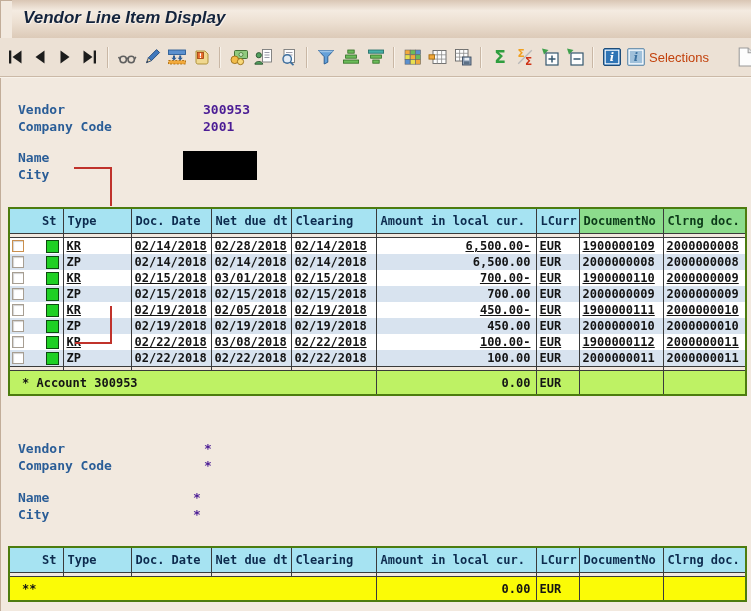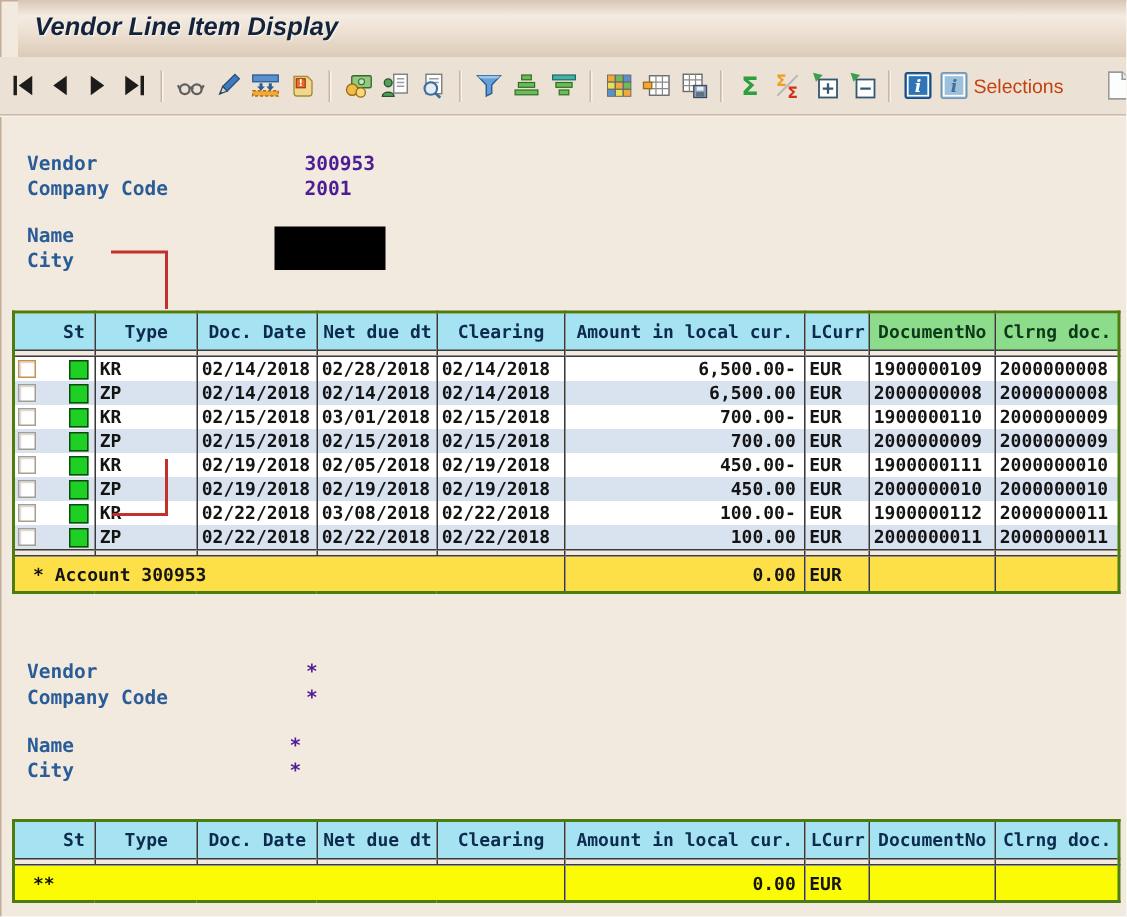--- a/index.html
+++ b/index.html
@@ -23,34 +23,34 @@
   .page-btn{position:absolute;right:-5px;top:8px;}
   
   .flabel{position:absolute;font:bold 13px "DejaVu Sans Mono",monospace;color:#2a5d97;white-space:pre;margin-left:6px;}
   .fvalue{position:absolute;font:bold 13px "DejaVu Sans Mono",monospace;color:#4c1d95;white-space:pre;}
   .redact{position:absolute;left:183px;top:151px;width:74px;height:29px;background:#000;z-index:4;}
   
   .sap-table{position:absolute;left:8px;width:737px;border-collapse:collapse;table-layout:fixed;
              font:bold 12px "DejaVu Sans Mono",monospace;color:#141414;border:2px solid #4d7c0f;}
   #table1{top:207px;} #table2{top:546px;}
   .sap-table td,.sap-table th{border-left:1px solid #3a3a3a;overflow:hidden;white-space:nowrap;padding:0 3px;}
-  .hrow th{height:24px;background:#a6e3f2;color:#0d2b4e;text-align:center;padding:0 3px 0 4px;font-size:12px;font-weight:bold;}
+  .hrow th{height:24px;background:#a6e3f2;color:#0d2b4e;text-align:left;padding:0 3px 0 4px;font-size:12px;font-weight:bold;}
   .th-st{text-align:right !important;padding-right:6px !important;}
   .th-green{background:#8cdc8c !important;color:#0c3a18 !important;}
   .spacer td{height:3px;background:#f2e9df;border-top:1px solid #3a3a3a;border-bottom:1px solid #3a3a3a;padding:0;}
   .drow td{height:16px;}
-  .drow.odd td{background:#ffffff;}
+  .drow.odd td{background:#ffffff;text-decoration:underline;}
   .drow.even td{background:#d8e3ef;}
   .c-amount{text-align:right;padding-right:5px !important;}
   .c-st{padding:0 !important;}
   .stwrap{display:flex;align-items:center;justify-content:space-between;padding:0 4px 0 2px;height:100%;}
   .cb{width:12px;height:12px;background:#fff;border:1px solid #a79e92;box-shadow:inset 1px 1px 1px rgba(0,0,0,.18);box-sizing:border-box;}
   .cb.first{border-color:#c98f4e;}
   .led{width:11px;height:11px;background:#1fd024;border:1px solid #0e4a10;box-sizing:content-box;}
-  .srow td{height:23px;background:#fde047;}
+  .srow td{height:23px;background:#bef264;}
   .srow .sum-label{padding-left:12px;}
   #table2 .srow td{background:#fbfb06;}
   
   .overlay{position:absolute;left:0;top:0;z-index:6;pointer-events:none;}
 </style>
 </head>
 <body>
 
 <div class="screen">
 

